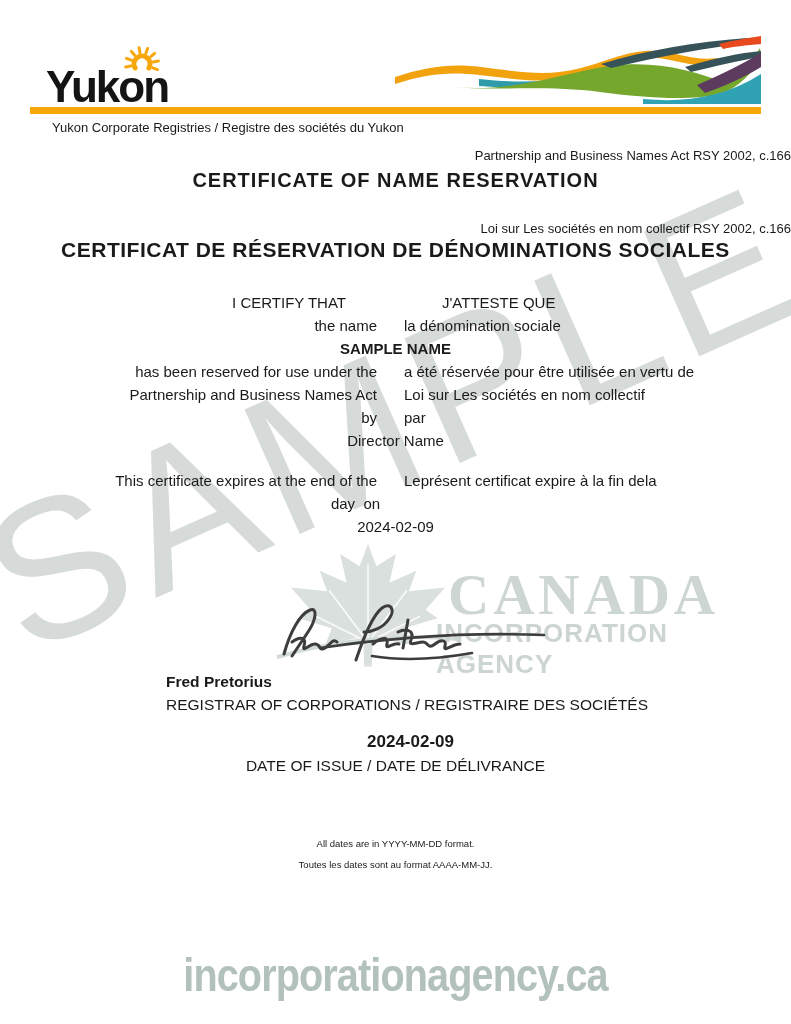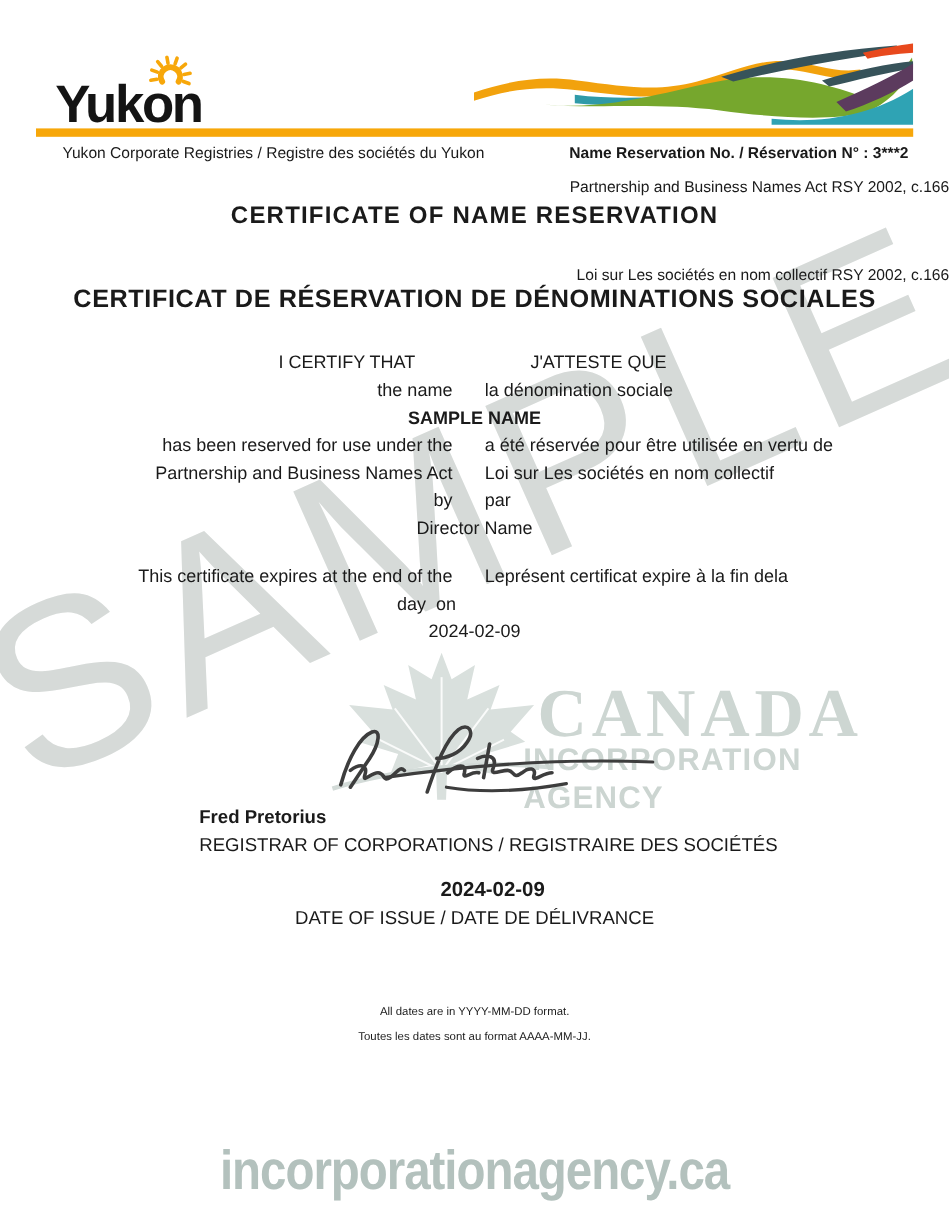--- a/index.html
+++ b/index.html
@@ -119,21 +119,20 @@
         <path fill="#5C3B5E" d="M302,49 C327,38 348,28 366,17 L366,31 C350,41 328,51 310,57 Z"></path>
 
         <path fill="#E8491D" d="M324,8 C340,4 354,2 366,0 L366,8 C352,9 336,11 328,13 Z"></path>
       </svg>
     </div>
 
     <div class="gold-bar"></div>
 
     <div class="header-line">
       <span class="left">Yukon Corporate Registries / Registre des sociétés du Yukon</span>
-      <span class="right">Name Reservation No. / Réservation N° : 3***2</span>
     </div>
 
     <div class="act-line">Partnership and Business Names Act RSY 2002, c.166</div>
     <div class="title-en">CERTIFICATE OF NAME RESERVATION</div>
     <div class="act-line fr">Loi sur Les sociétés en nom collectif RSY 2002, c.166</div>
     <div class="title-fr">CERTIFICAT DE RÉSERVATION DE DÉNOMINATIONS SOCIALES</div>
 
     <div class="bilingual">
       <div class="brow indent">
         <div class="l">I CERTIFY THAT</div>

